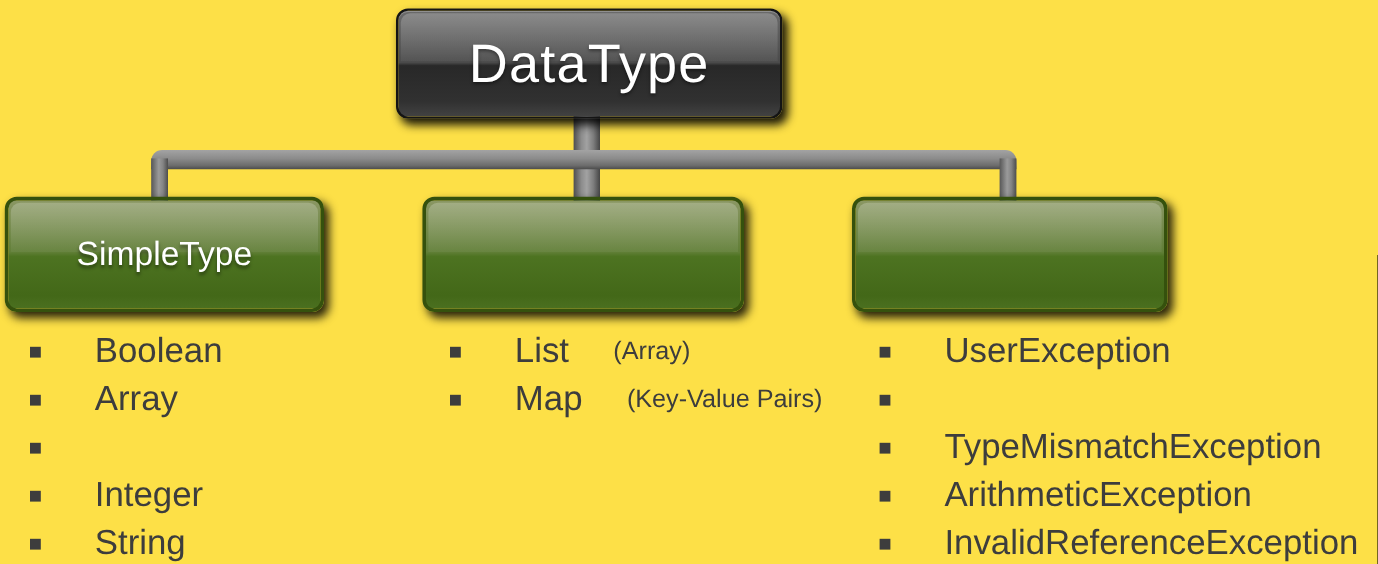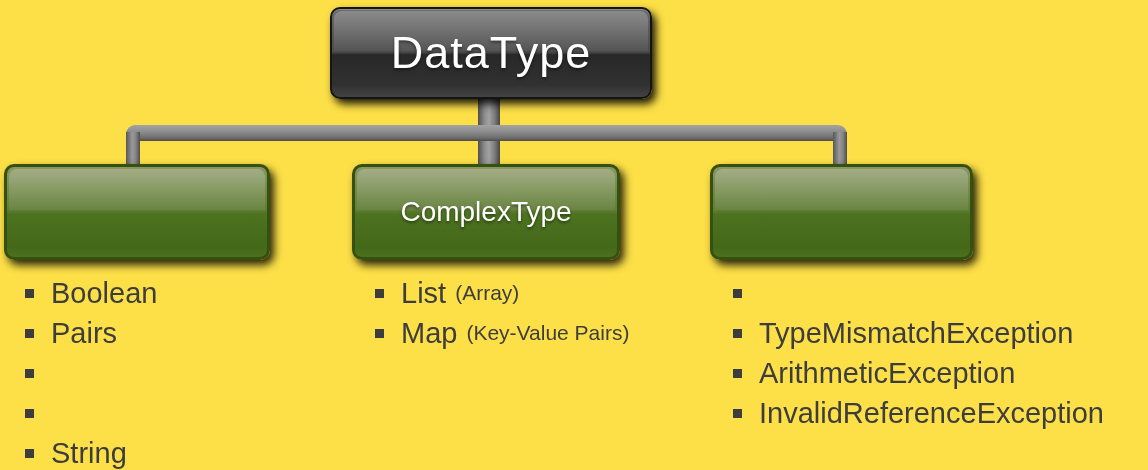--- a/index.html
+++ b/index.html
@@ -60,21 +60,21 @@
   .node-complextype { left:352px; width:262px; }
   .node-exception   { left:710px; width:257px; }
 
   
   .list { position:absolute; top:273px; z-index:2; }
   .list-simpletype  { left:25px; }
   .list-complextype { left:375px; }
   .list-exception   { left:733px; }
   .list-item {
     display:flex; align-items:center; height:40px;
-    color:#3d3d3d; font-size:29px; white-space:nowrap;
+    color:#3d3d3d; font-size:29px; white-space:nowrap;gap:28px;
   }
   .bullet {
     width:9px; height:9px; background:#3d3d3d;
     margin-right:17px; flex:0 0 auto;
   }
   .note { font-size:21px; margin-left:9px; color:#3d3d3d; }
 </style>
 </head>
 <body>
 
@@ -85,43 +85,44 @@
   <div class="conn conn-side-v conn-left-v"></div>
   <div class="conn conn-side-v conn-right-v"></div>
 
   <div class="node root-node">
     <div class="gloss"></div>
     <span class="node-label">DataType</span>
   </div>
 
   <div class="node green-node node-simpletype">
     <div class="gloss"></div>
+    <span class="node-label">SimpleType</span>
   </div>
   <div class="node green-node node-complextype">
     <div class="gloss"></div>
-    <span class="node-label">ComplexType</span>
   </div>
   <div class="node green-node node-exception">
     <div class="gloss"></div>
   </div>
 
   <div class="list list-simpletype">
     <div class="list-item">
       <span class="bullet"></span>
       <span>Boolean</span>
     </div>
     <div class="list-item">
       <span class="bullet"></span>
-      <span>Pairs</span>
+      <span>Array</span>
     </div>
     <div class="list-item">
       <span class="bullet"></span>
     </div>
     <div class="list-item">
       <span class="bullet"></span>
+      <span>Integer</span>
     </div>
     <div class="list-item">
       <span class="bullet"></span>
       <span>String</span>
     </div>
   </div>
 
   <div class="list list-complextype">
     <div class="list-item">
       <span class="bullet"></span>
@@ -131,20 +132,24 @@
     <div class="list-item">
       <span class="bullet"></span>
       <span>Map</span>
       <span class="note">(Key-Value Pairs)</span>
     </div>
   </div>
 
   <div class="list list-exception">
     <div class="list-item">
       <span class="bullet"></span>
+      <span>UserException</span>
+    </div>
+    <div class="list-item">
+      <span class="bullet"></span>
     </div>
     <div class="list-item">
       <span class="bullet"></span>
       <span>TypeMismatchException</span>
     </div>
     <div class="list-item">
       <span class="bullet"></span>
       <span>ArithmeticException</span>
     </div>
     <div class="list-item">

